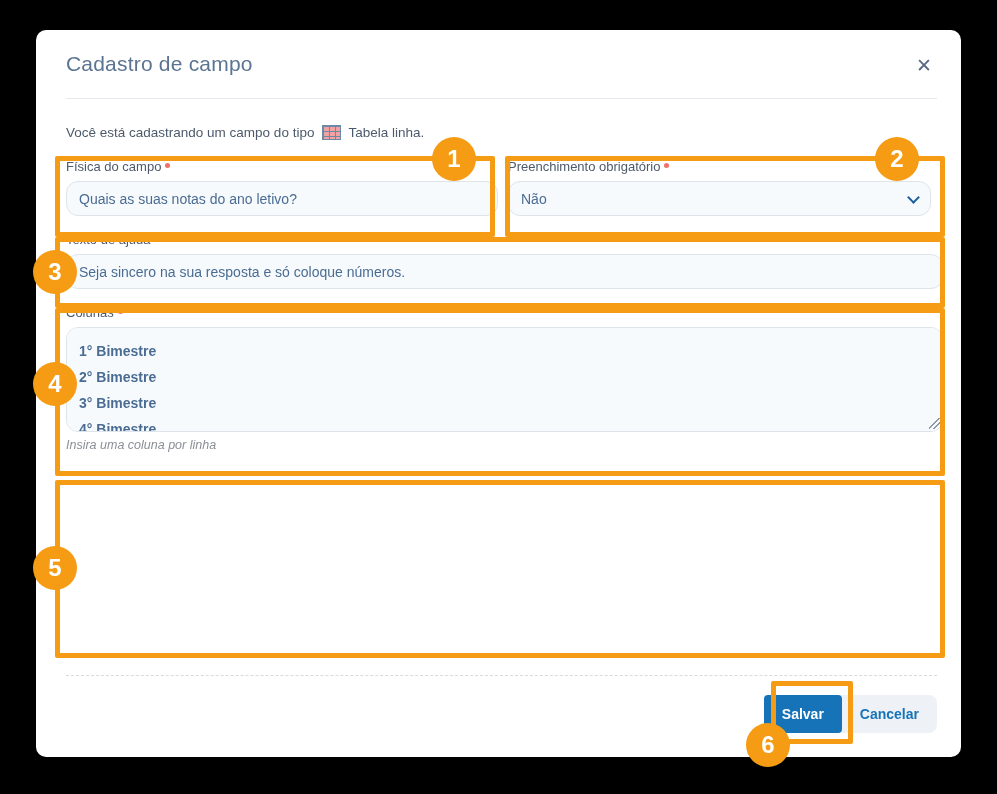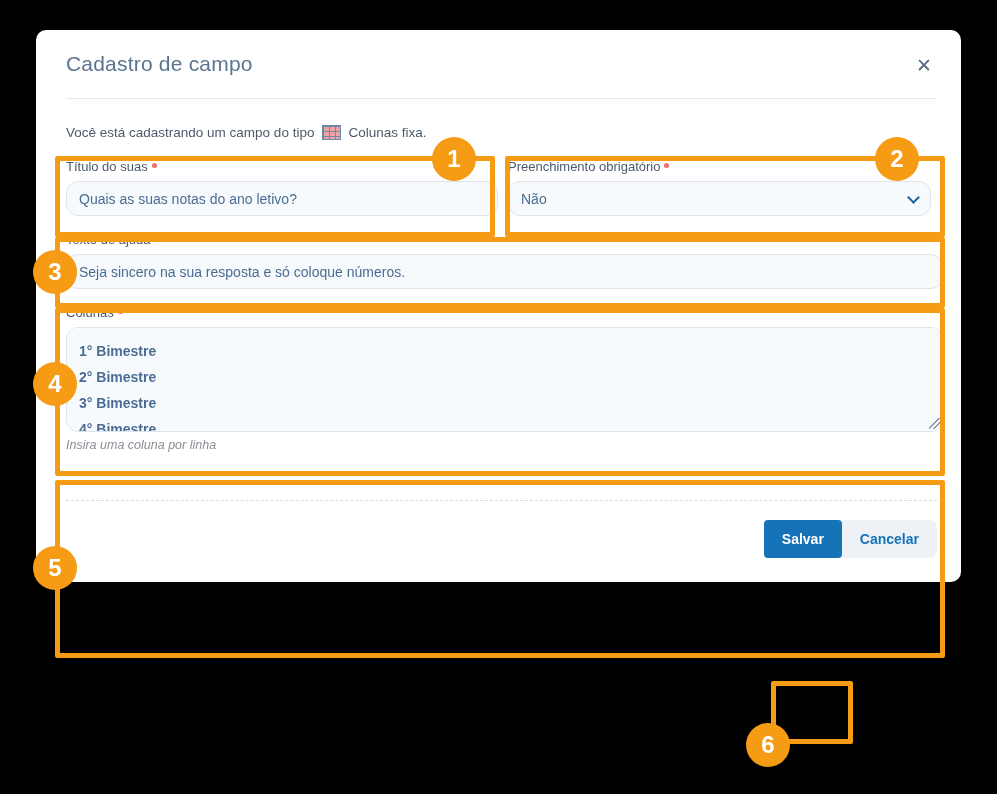--- a/index.html
+++ b/index.html
@@ -13,21 +13,21 @@
   .stage {
     position: relative;
     width: 997px; height: 794px;
     background: #000000;
   }
 
   
   .modal {
     position: absolute;
     left: 36px; top: 30px;
-    width: 925px; height: 552px;
+    width: 925px; height: 727px;
     background: #ffffff;
     border-radius: 10px;
   }
 
   .modal-header {
     position: relative;
     height: 68px;
     padding: 0 30px;
     display: flex;
     align-items: center;
@@ -216,28 +216,28 @@
       <div class="modal-title">Cadastro de campo</div>
       <button class="close-btn">✕</button>
     </div>
     <div class="header-rule"></div>
 
     <div class="modal-body">
 
       <div class="type-line">
         <span class="lbl">Você está cadastrando um campo do tipo</span>
         <span class="grid-icon"></span>
-        <span class="type-name">Colunas fixa.</span>
+        <span class="type-name">Tabela linha.</span>
       </div>
 
       <div class="row">
 
         <div class="field" style="width:432px;">
           <label class="field-label">
-            <span>Título do suas</span><span class="req-dot"></span>
+            <span>Física do campo</span><span class="req-dot"></span>
           </label>
           <input class="control" type="text" value="Quais as suas notas do ano letivo?" style="">
         </div>
 
         <div class="field" style="width:423px;">
           <label class="field-label">
             <span>Preenchimento obrigatório</span><span class="req-dot"></span>
           </label>
           <div class="select-wrap">
             <select class="control">

